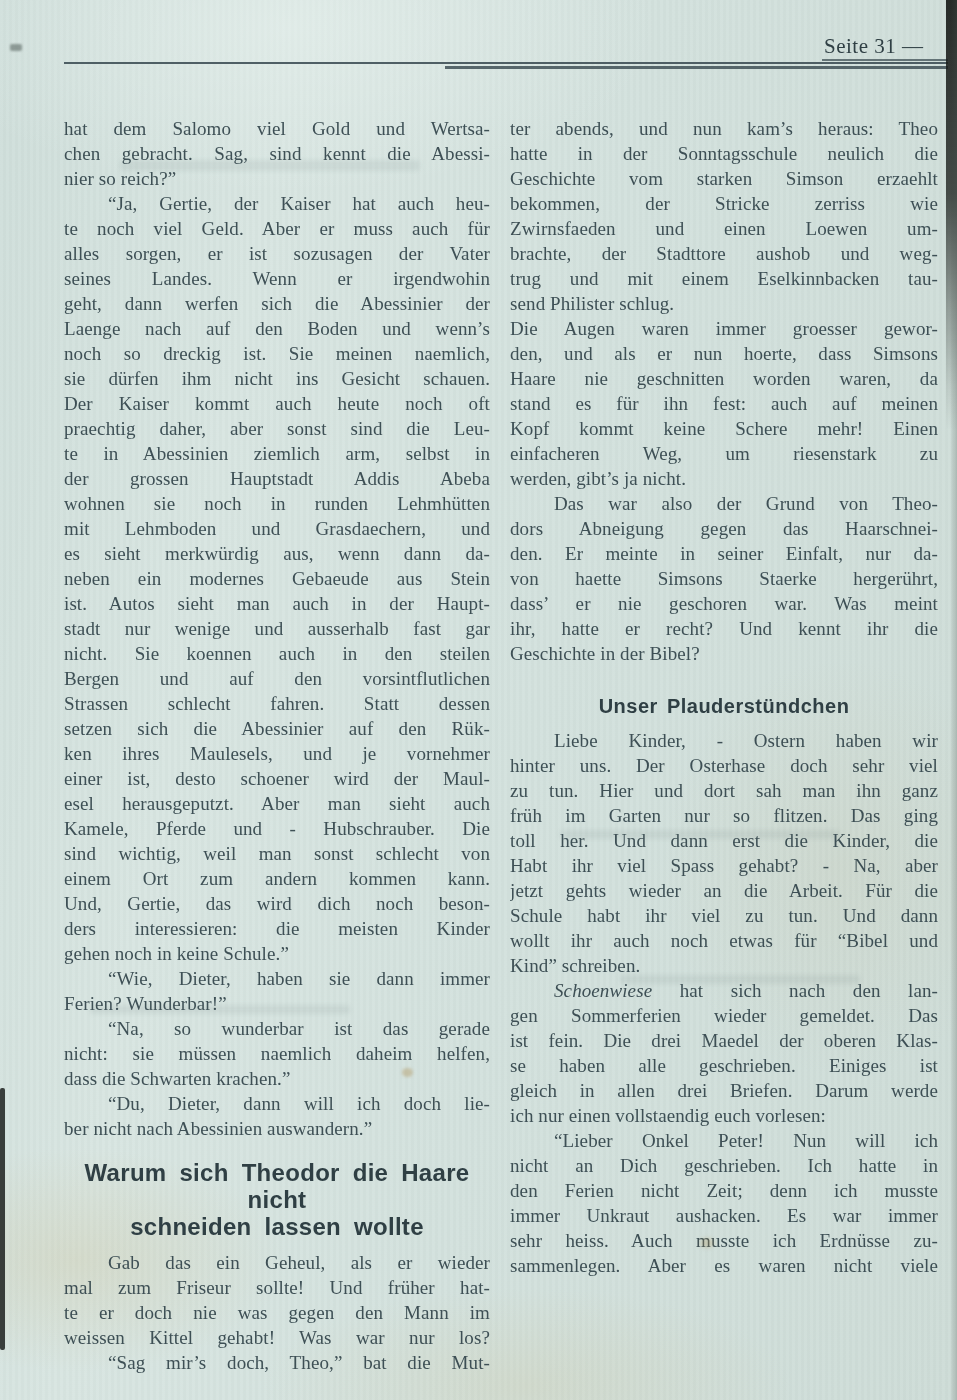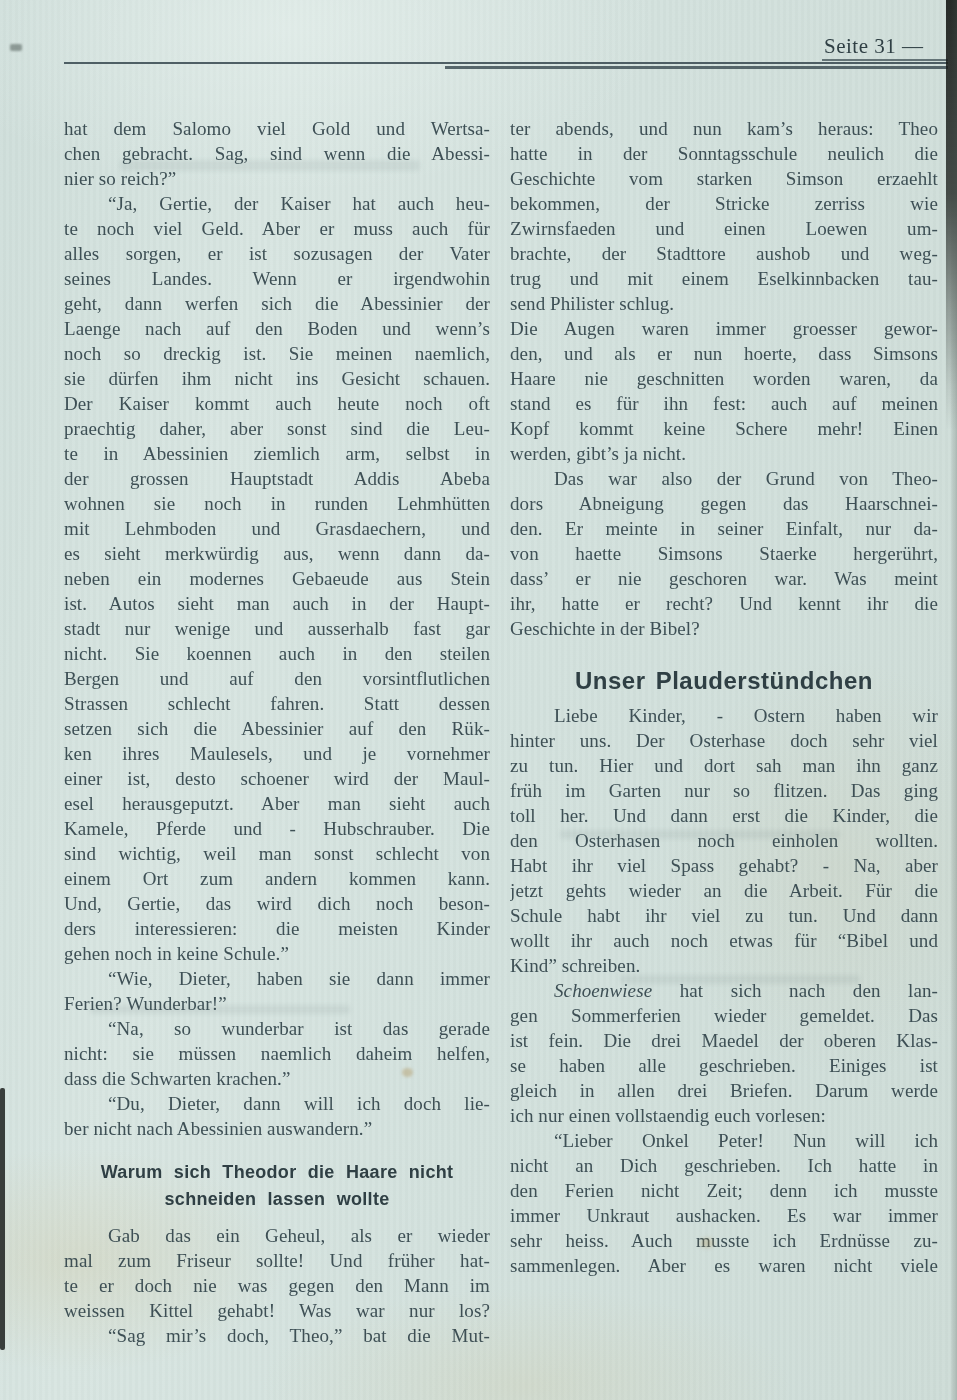--- a/index.html
+++ b/index.html
@@ -64,22 +64,22 @@
   .line.end { text-align-last: left; }
   .line.indent { text-indent: 44px; }
   .em { font-style: italic; }
 
   .heading {
     font-family: "Liberation Sans", "DejaVu Sans", sans-serif;
     font-weight: bold;
     text-align: center;
     color: var(--ink-dark, #2f3f44);
   }
-  .heading-sm { font-size: 18px; line-height: 27px; margin: 18px 0 10px; word-spacing: 6px; letter-spacing: 0.3px; }
-  .heading-lg { font-size: 24px; line-height: 28px; margin: 26px 0 8px;  word-spacing: 3px; letter-spacing: 0.5px; }
+  .heading-sm { font-size: 24px; line-height: 27px; margin: 18px 0 10px; word-spacing: 6px; letter-spacing: 0.3px; }
+  .heading-lg { font-size: 20px; line-height: 28px; margin: 26px 0 8px;  word-spacing: 3px; letter-spacing: 0.5px; }
 
   
   .edge, .mark, .smudge { pointer-events: none; }
   .edge-right-dark {
     position: absolute; right: 0; top: 0; width: 11px; height: 430px;
     background: linear-gradient(to bottom,
       rgba(24,27,25,0.92) 0%, rgba(33,37,34,0.8) 45%,
       rgba(55,60,56,0.4) 72%, rgba(70,76,70,0.12) 90%, transparent 100%);
     filter: blur(0.5px);
   }
@@ -119,21 +119,21 @@
 
   <span class="page-label">Seite 31 —</span>
   <div class="rule rule-under-label"></div>
   <div class="rule rule-main"></div>
   <div class="rule rule-secondary"></div>
 
   <div class="columns">
     <div class="column col-left">
         <div class="para">
           <div class="line"><span>hat dem Salomo viel Gold und Wertsa-</span></div>
-          <div class="line"><span>chen gebracht. Sag, sind wenn die Abessi-</span></div>
+          <div class="line"><span>chen gebracht. Sag, sind kennt die Abessi-</span></div>
           <div class="line end"><span>nier so reich?”</span></div>
         </div>
         <div class="para">
           <div class="line indent"><span>“Ja, Gertie, der Kaiser hat auch heu-</span></div>
           <div class="line"><span>te noch viel Geld. Aber er muss auch für</span></div>
           <div class="line"><span>alles sorgen, er ist sozusagen der Vater</span></div>
           <div class="line"><span>seines Landes. Wenn er irgendwohin</span></div>
           <div class="line"><span>geht, dann werfen sich die Abessinier der</span></div>
           <div class="line"><span>Laenge nach auf den Boden und wenn’s</span></div>
           <div class="line"><span>noch so dreckig ist. Sie meinen naemlich,</span></div>
@@ -199,41 +199,41 @@
           <div class="line"><span>brachte, der Stadttore aushob und weg-</span></div>
           <div class="line"><span>trug und mit einem Eselkinnbacken tau-</span></div>
           <div class="line end"><span>send Philister schlug.</span></div>
         </div>
         <div class="para">
           <div class="line"><span>Die Augen waren immer groesser gewor-</span></div>
           <div class="line"><span>den, und als er nun hoerte, dass Simsons</span></div>
           <div class="line"><span>Haare nie geschnitten worden waren, da</span></div>
           <div class="line"><span>stand es für ihn fest: auch auf meinen</span></div>
           <div class="line"><span>Kopf kommt keine Schere mehr! Einen</span></div>
+          <div class="line"><span>einfacheren Weg, um riesenstark zu</span></div>
           <div class="line end"><span>werden, gibt’s ja nicht.</span></div>
         </div>
         <div class="para">
           <div class="line indent"><span>Das war also der Grund von Theo-</span></div>
           <div class="line"><span>dors Abneigung gegen das Haarschnei-</span></div>
           <div class="line"><span>den. Er meinte in seiner Einfalt, nur da-</span></div>
           <div class="line"><span>von haette Simsons Staerke hergerührt,</span></div>
           <div class="line"><span>dass’ er nie geschoren war. Was meint</span></div>
           <div class="line"><span>ihr, hatte er recht? Und kennt ihr die</span></div>
           <div class="line end"><span>Geschichte in der Bibel?</span></div>
         </div>
         <div class="heading heading-lg">
           <div class="heading-line">Unser Plauderstündchen</div>
         </div>
         <div class="para">
           <div class="line indent"><span>Liebe Kinder, - Ostern haben wir</span></div>
           <div class="line"><span>hinter uns. Der Osterhase doch sehr viel</span></div>
           <div class="line"><span>zu tun. Hier und dort sah man ihn ganz</span></div>
           <div class="line"><span>früh im Garten nur so flitzen. Das ging</span></div>
           <div class="line"><span>toll her. Und dann erst die Kinder, die</span></div>
-          <div class="line"><span>den Osterhasen noch einholen wollten.</span></div>
           <div class="line"><span>Habt ihr viel Spass gehabt? - Na, aber</span></div>
           <div class="line"><span>jetzt gehts wieder an die Arbeit. Für die</span></div>
           <div class="line"><span>Schule habt ihr viel zu tun. Und dann</span></div>
           <div class="line"><span>wollt ihr auch noch etwas für “Bibel und</span></div>
           <div class="line end"><span>Kind” schreiben.</span></div>
         </div>
         <div class="para">
           <div class="line indent"><span class="em">Schoenwiese</span><span> hat sich nach den lan-</span></div>
           <div class="line"><span>gen Sommerferien wieder gemeldet. Das</span></div>
           <div class="line"><span>ist fein. Die drei Maedel der oberen Klas-</span></div>

